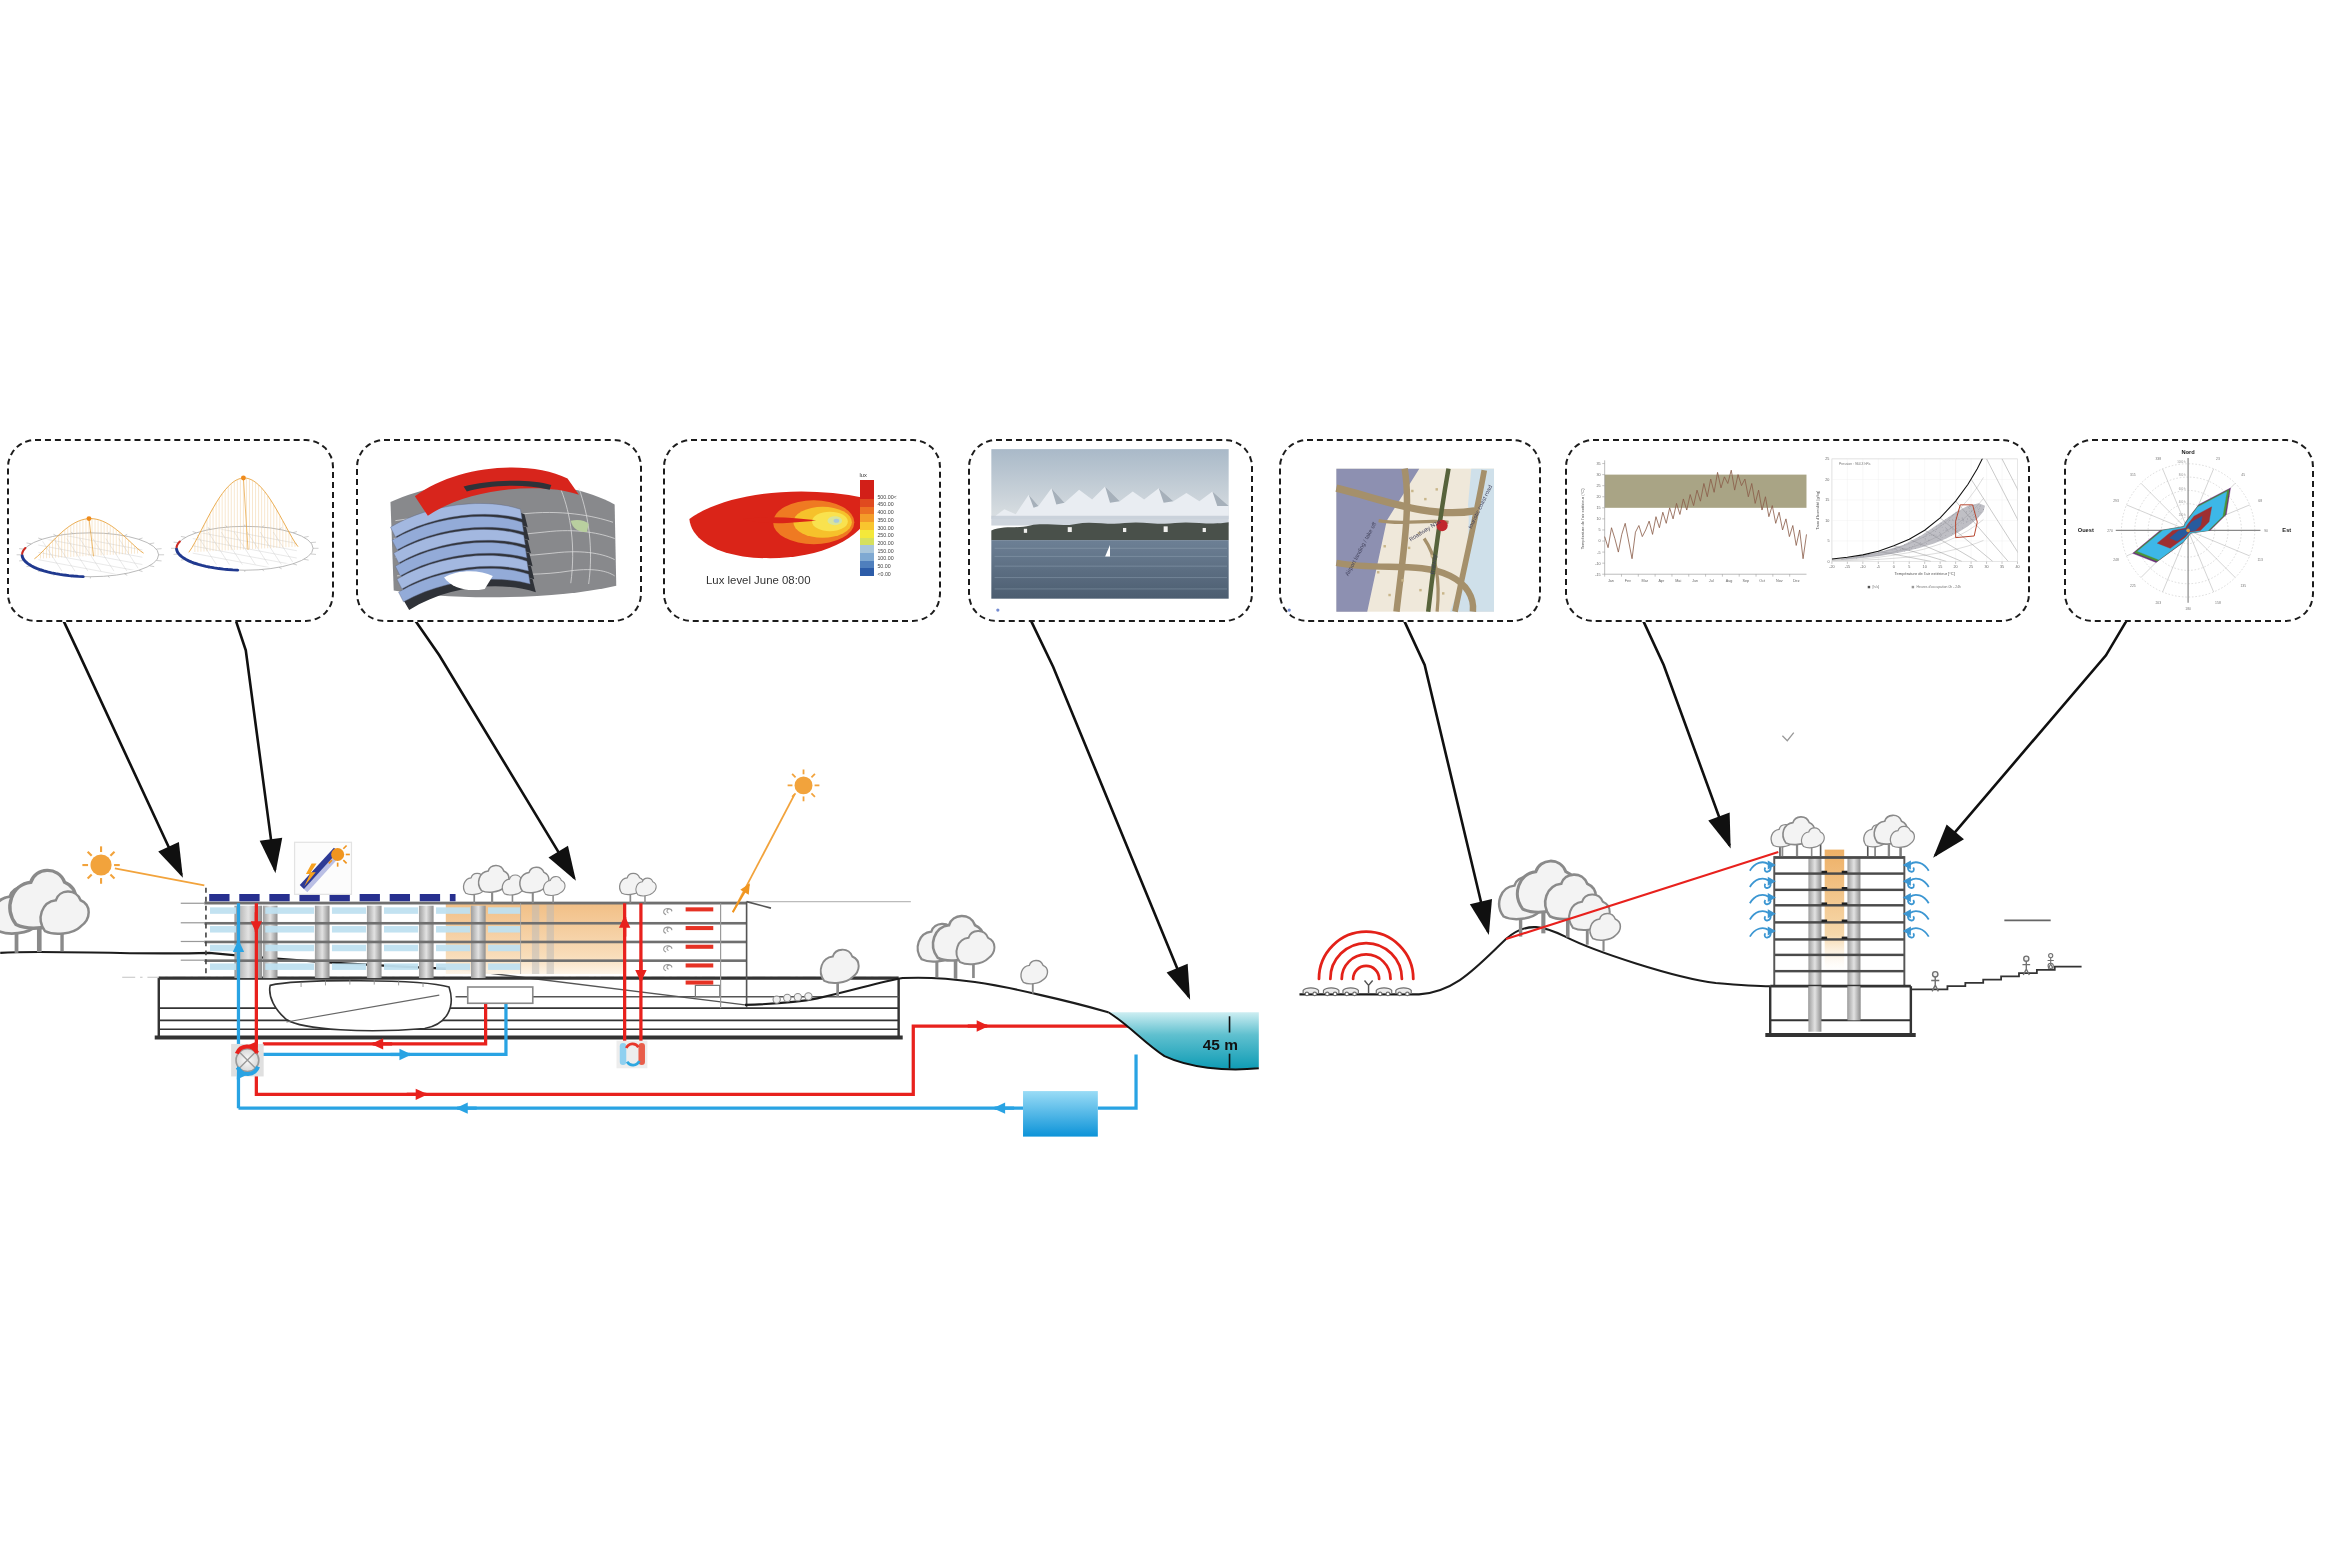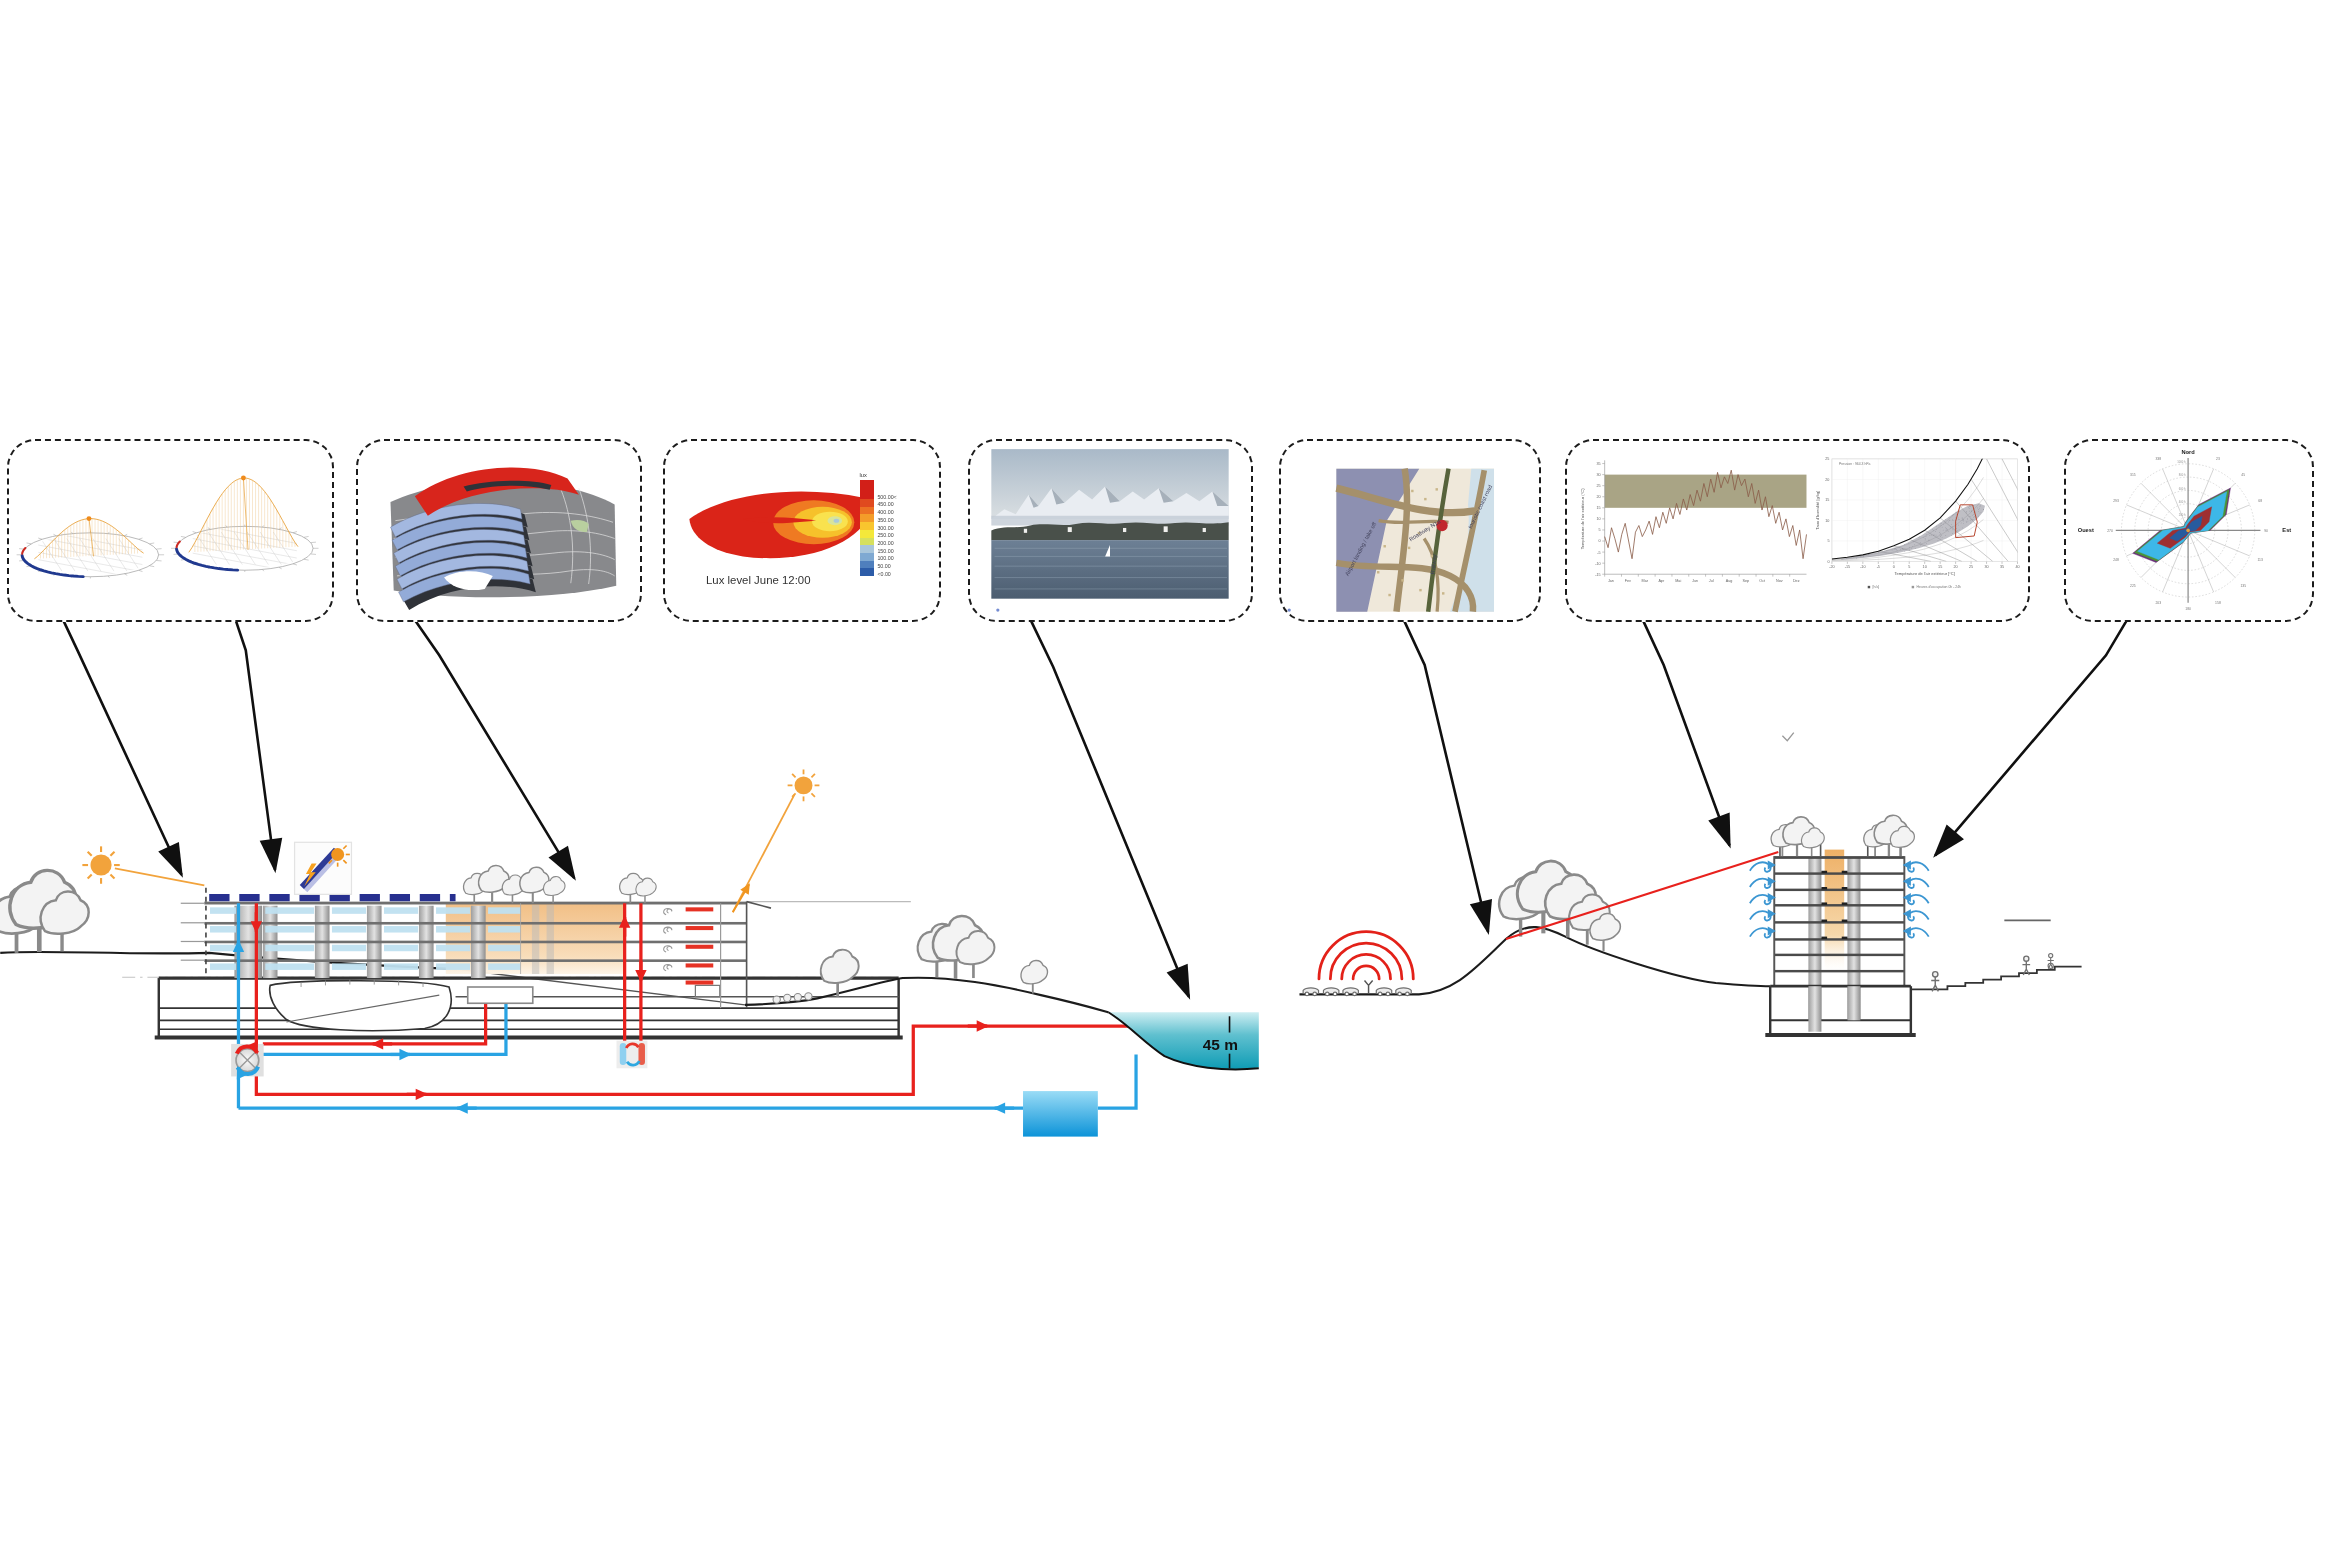--- a/index.html
+++ b/index.html
@@ -678,21 +678,21 @@
       </div>
       <div class="lux-row">
         <span class="sw" style="background: rgb(79, 127, 189); height: 7.7px;"></span>
         <span class="lab">50.00</span>
       </div>
       <div class="lux-row">
         <span class="sw" style="background: rgb(44, 92, 168); height: 7.7px;"></span>
         <span class="lab">&lt;0.00</span>
       </div>
     </div>
-  <div id="lux-title">Lux level June 12:00</div>
+  <div id="lux-title">Lux level June 08:00</div>
 </div>
 
 <div class="callout" id="box4" style="left:968px;width:285px;">
   <svg viewBox="0 0 344 219" width="280" height="178">
     <defs>
       <linearGradient id="skyG" x1="0" y1="0" x2="0" y2="1">
           <stop offset="0" stop-color="#a9b9c8"></stop>
           <stop offset="1" stop-color="#dadfe2"></stop>
         </linearGradient>
       <linearGradient id="waterG" x1="0" y1="0" x2="0" y2="1">

